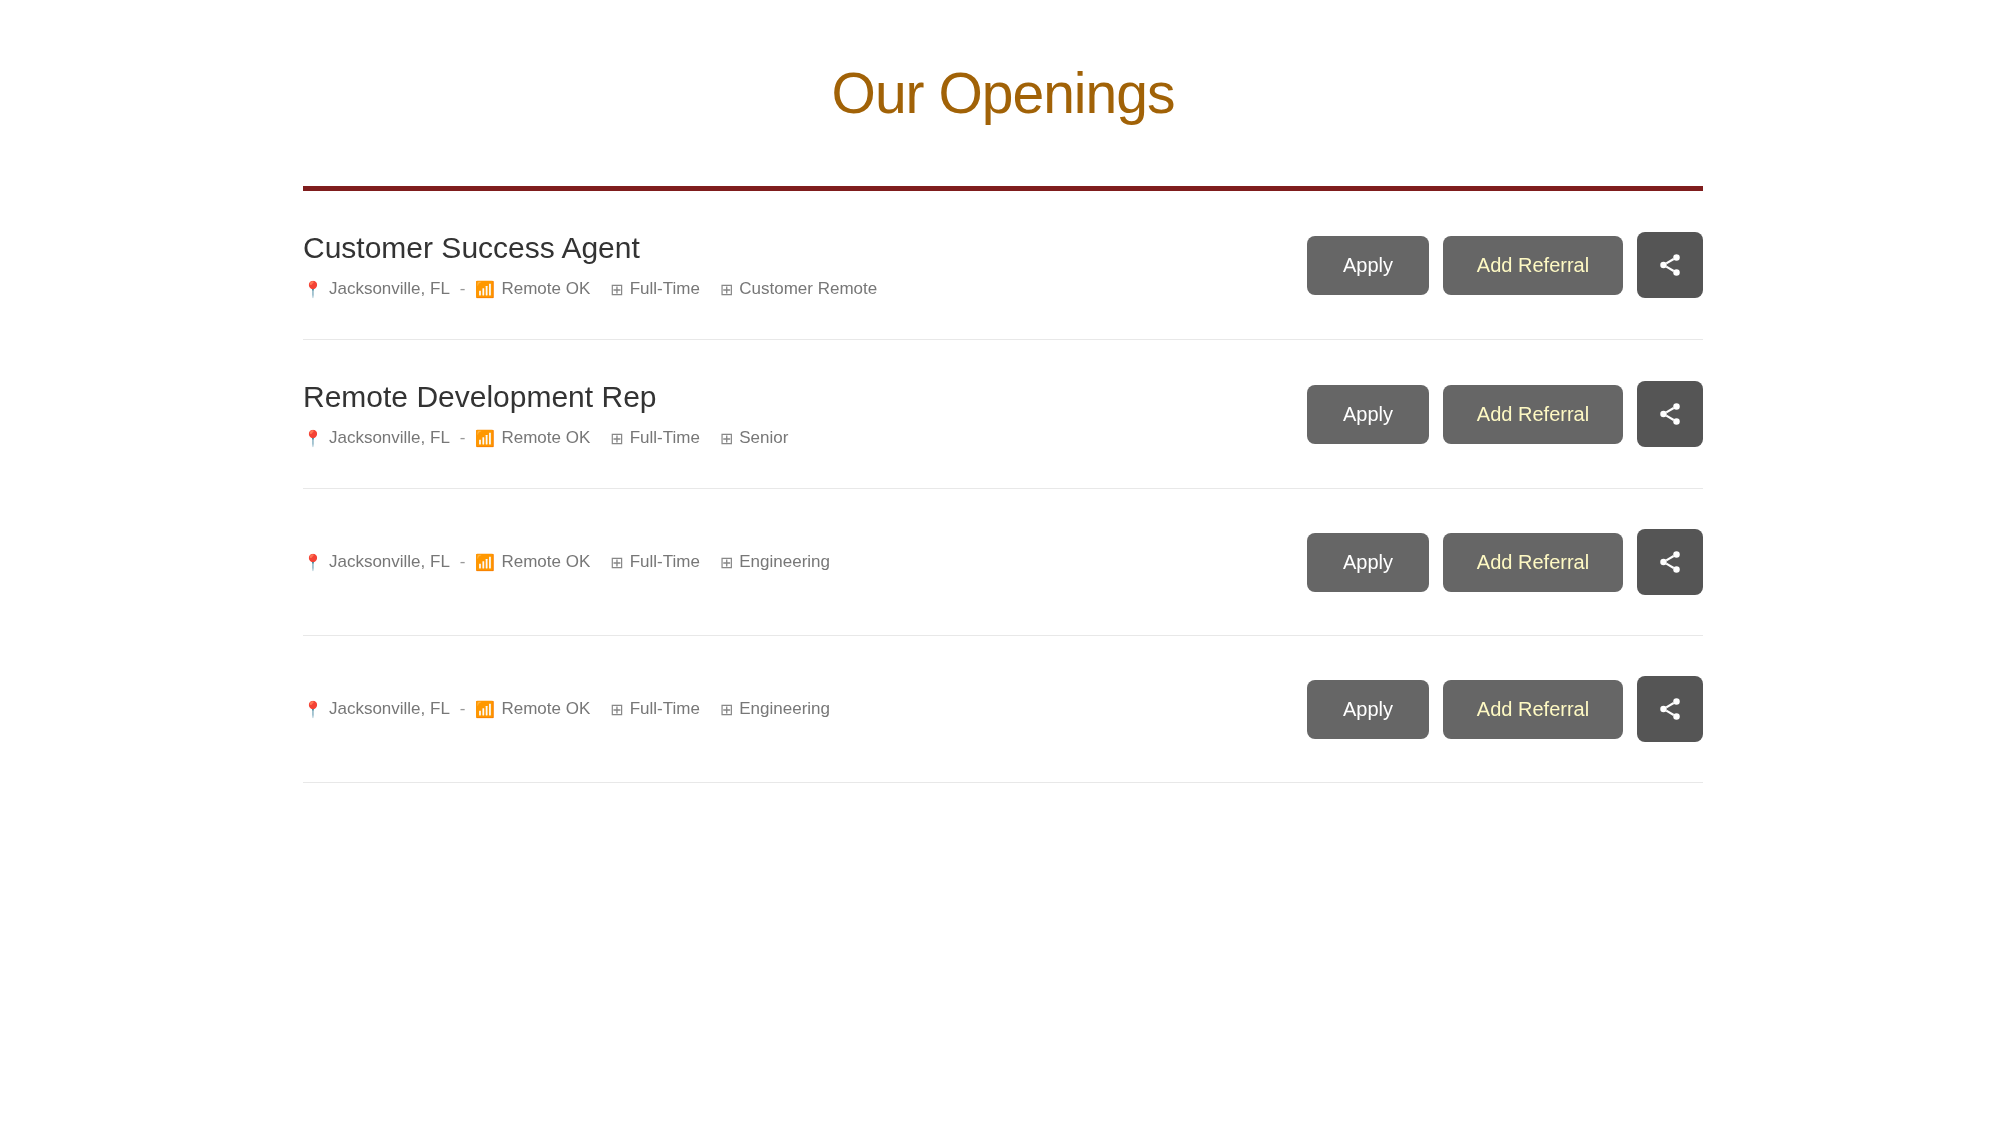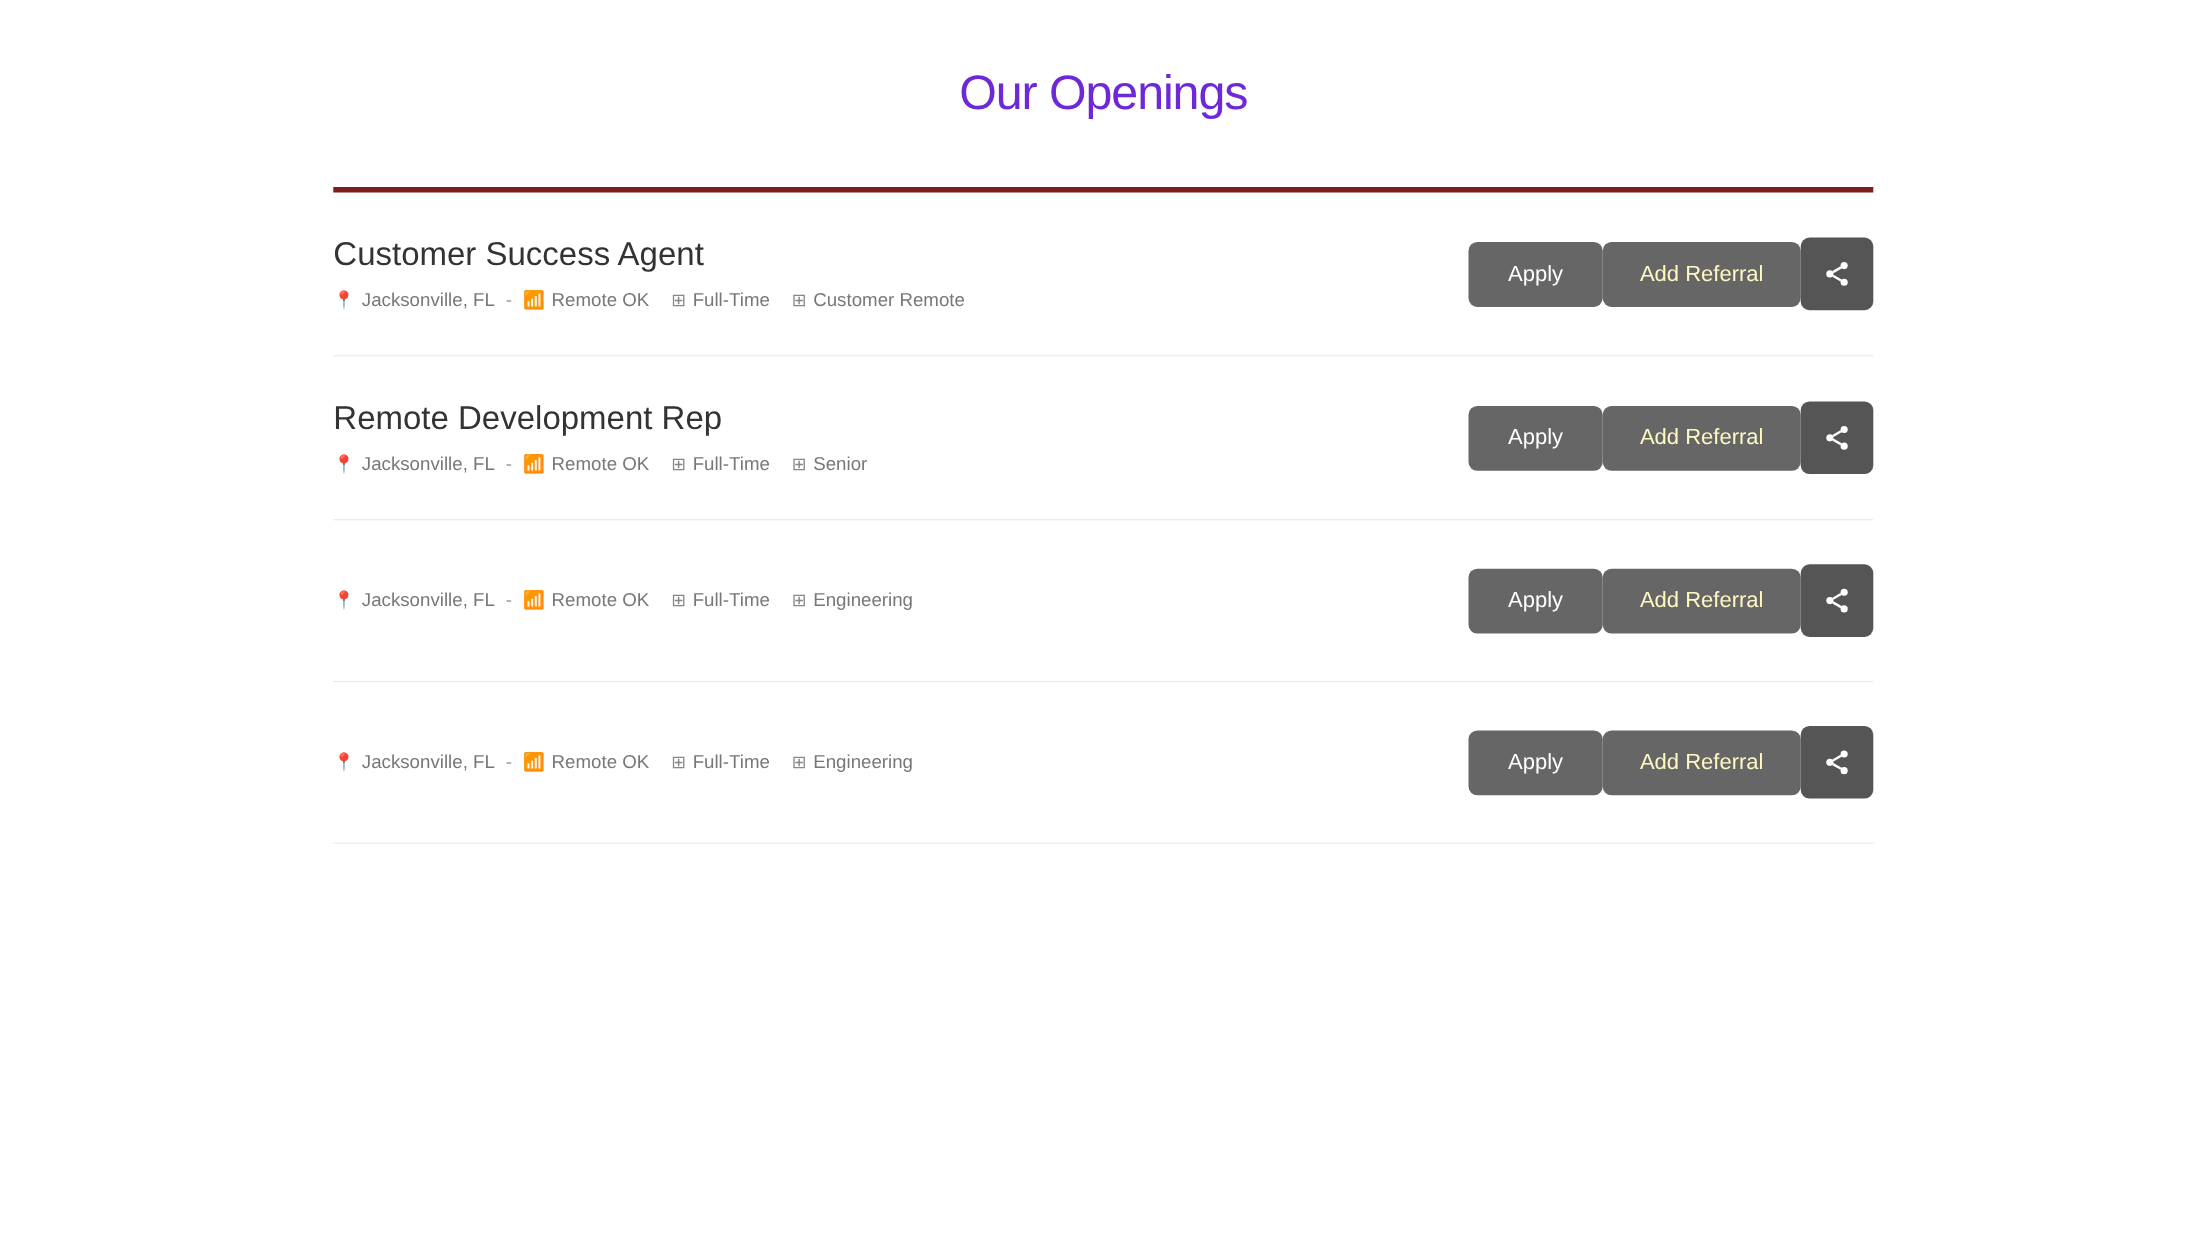--- a/index.html
+++ b/index.html
@@ -13,23 +13,23 @@
       font-family: -apple-system, BlinkMacSystemFont, 'Segoe UI', Helvetica, Arial, sans-serif;
       color: #333;
       min-height: 100vh;
       display: flex;
       flex-direction: column;
       align-items: center;
       padding: 60px 40px;
     }
 
     .page-title {
-      font-size: 44px;
+      font-size: 57px;
       font-weight: 300;
-      color: #6d28d9;
+      color: #a16207;
       margin-bottom: 60px;
       letter-spacing: -1px;
     }
 
     .openings-list {
       width: 100%;
       max-width: 1400px;
     }
 
     .job-row {
@@ -76,20 +76,21 @@
     }
 
     .meta-separator {
       color: #999;
       margin: 0 4px;
     }
 
     .job-actions {
       display: flex;
       align-items: center;
+      gap: 14px;
       flex-shrink: 0;
       margin-left: 40px;
     }
 
     .btn {
       border: none;
       border-radius: 8px;
       cursor: pointer;
       font-size: 20px;
       font-weight: 500;

